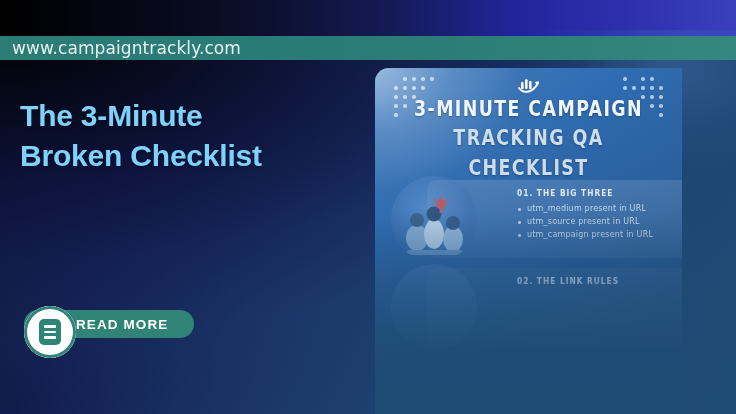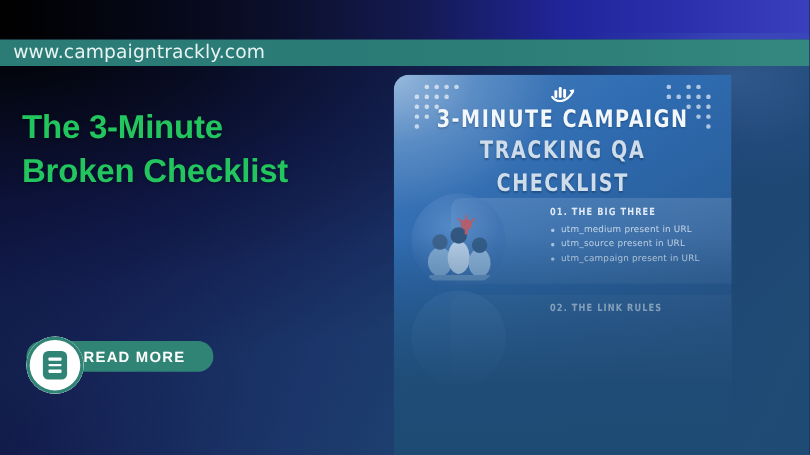--- a/index.html
+++ b/index.html
@@ -88,21 +88,21 @@
     letter-spacing: 0.1px;
     font-family: "DejaVu Sans", sans-serif;
   }
 
   
   .headline {
     position: absolute;
     left: 20px;
     top: 96px;
     width: 420px;
-    color: #22c55e;
+    color: #7dd3fc;
     font-size: 30px;
     line-height: 1.32;
     font-weight: bold;
     letter-spacing: -0.2px;
     z-index: 6;
     text-shadow: 0 1px 3px rgba(0,0,0,0.35);
   }
   .headline-line { display: block; white-space: nowrap; }
 
   
@@ -151,21 +151,21 @@
   .readmore-doc i {
     display: block;
     width: 12px; height: 2.6px;
     background: #ffffff;
     border-radius: 1px;
   }
 
   
   .card {
     position: absolute;
-    left: 358px;
+    left: 375px;
     top: 68px;
     width: 307px;
     height: 346px;
     border-radius: 14px 0 0 0;
     overflow: hidden;
     background:
       linear-gradient(160deg,
         #7fa6cf 0%,
         #5b८aC0 0%),
       #2e6bb0;

